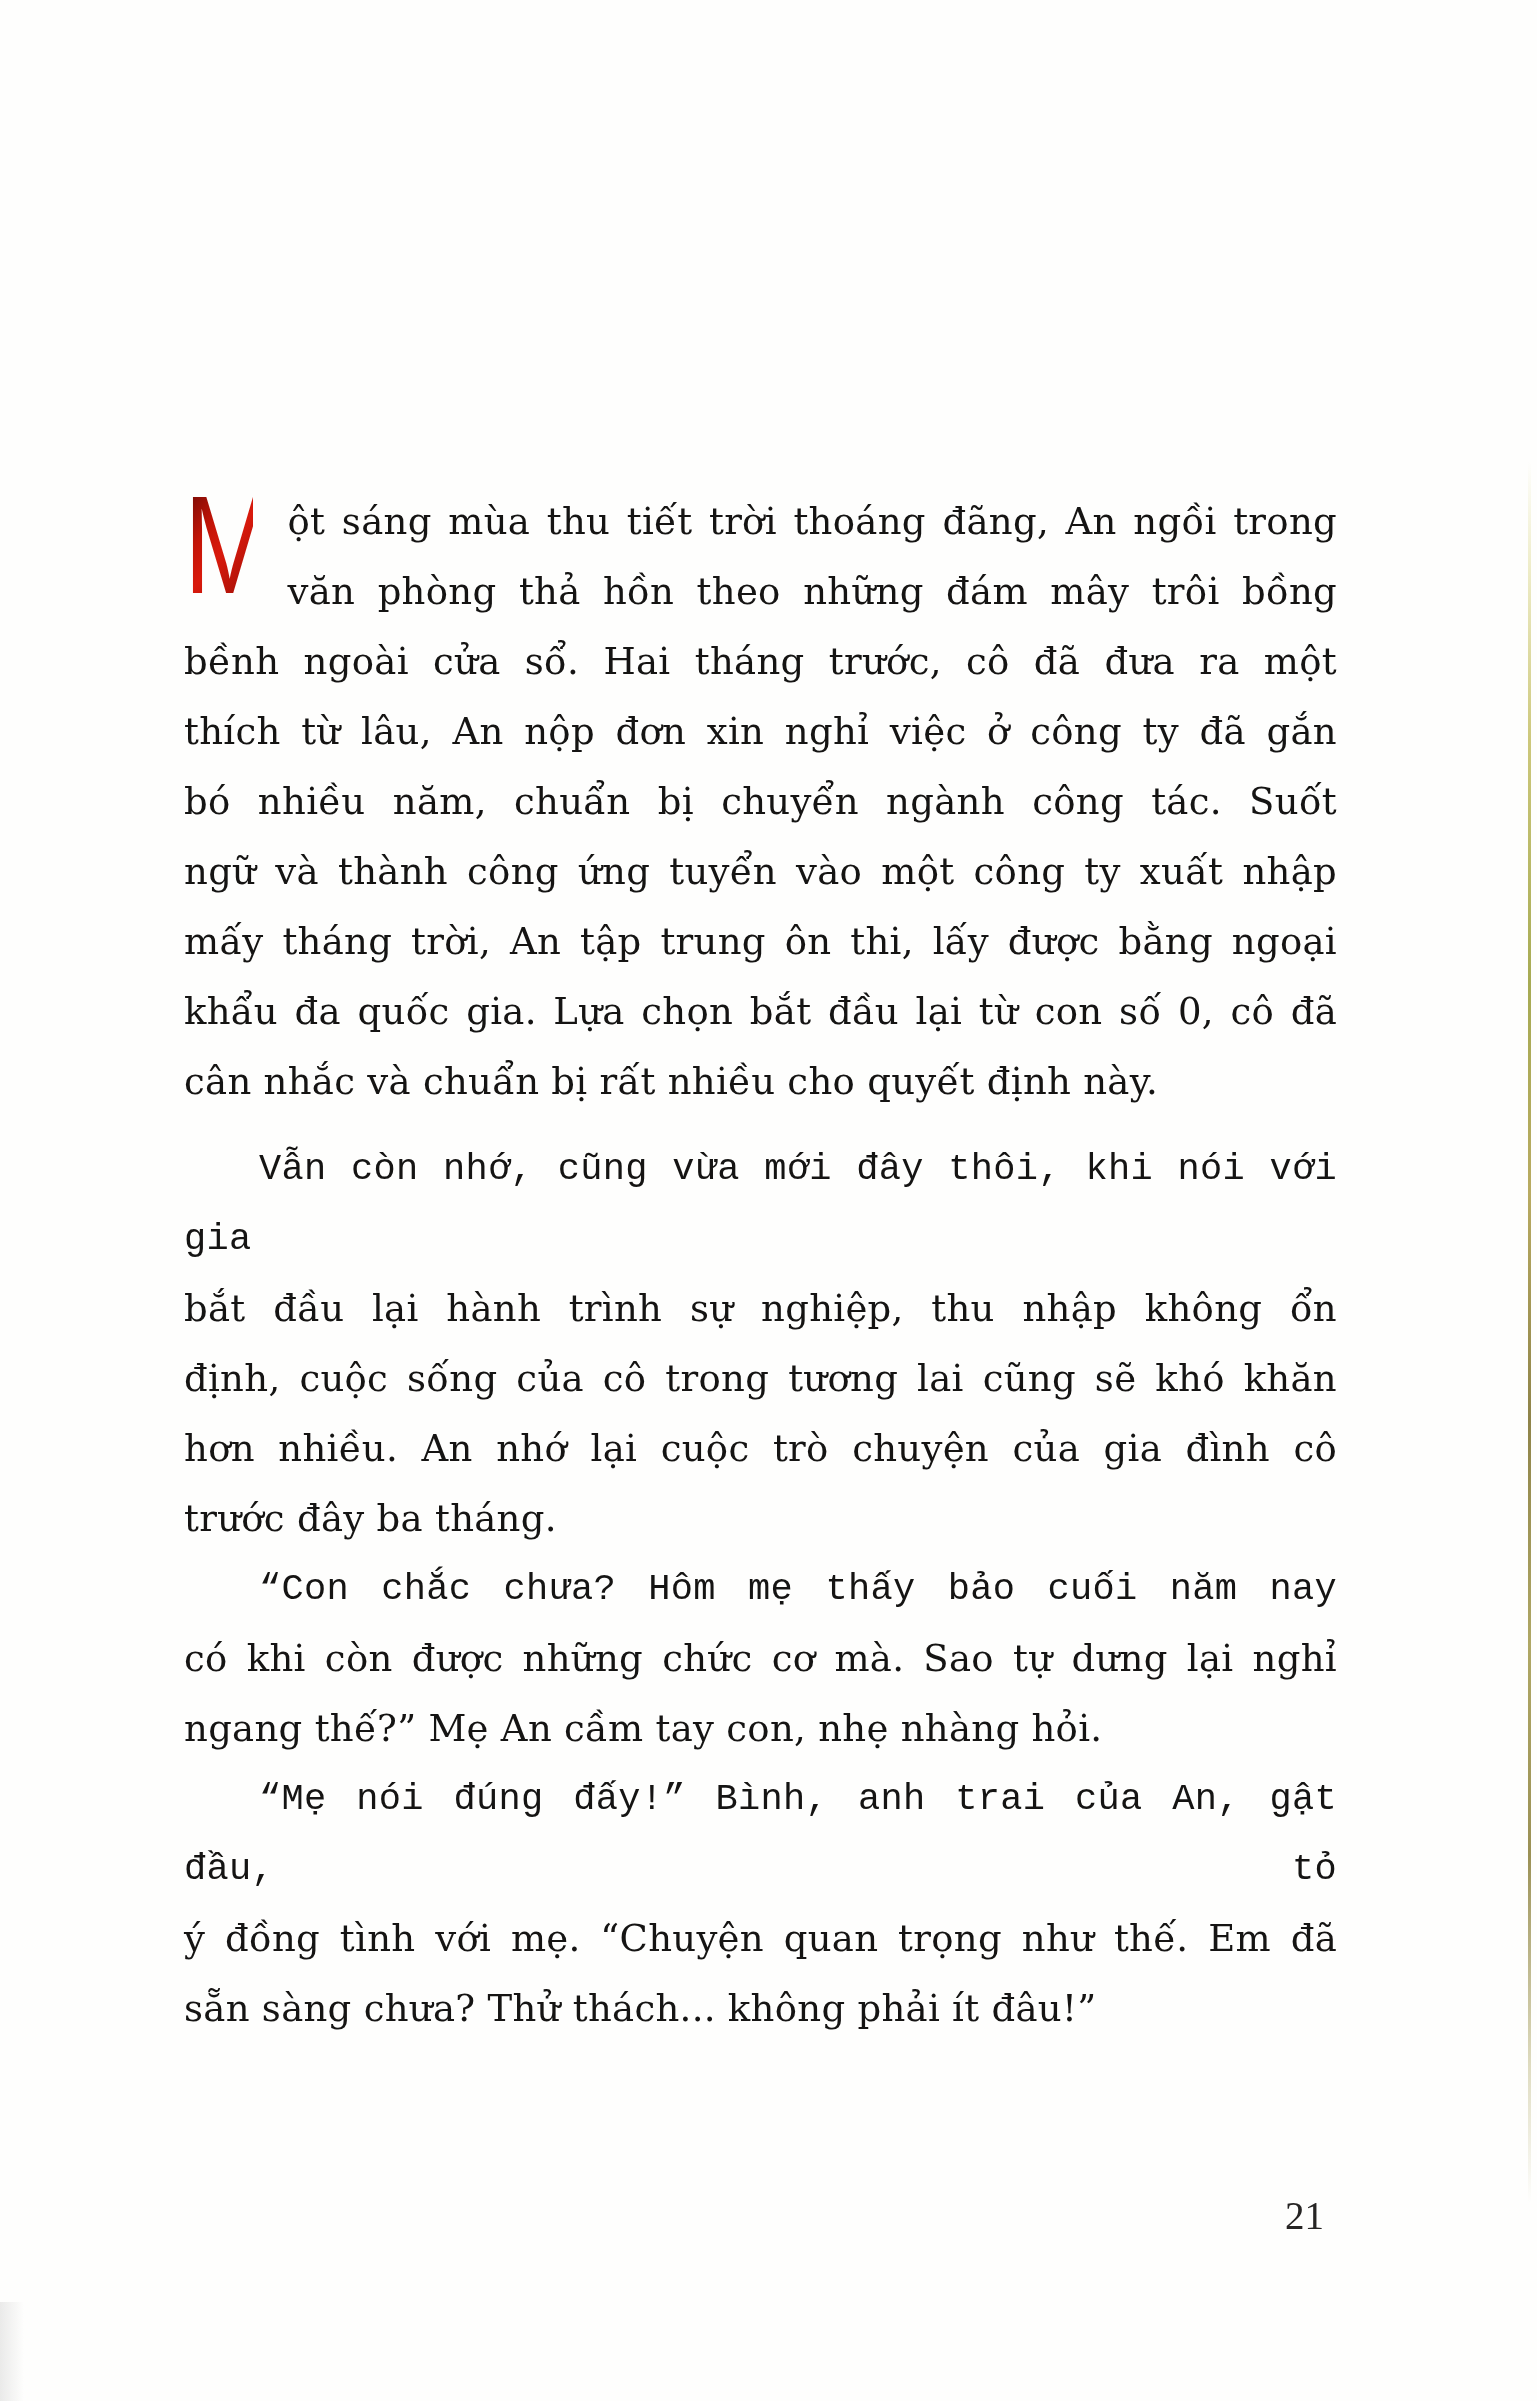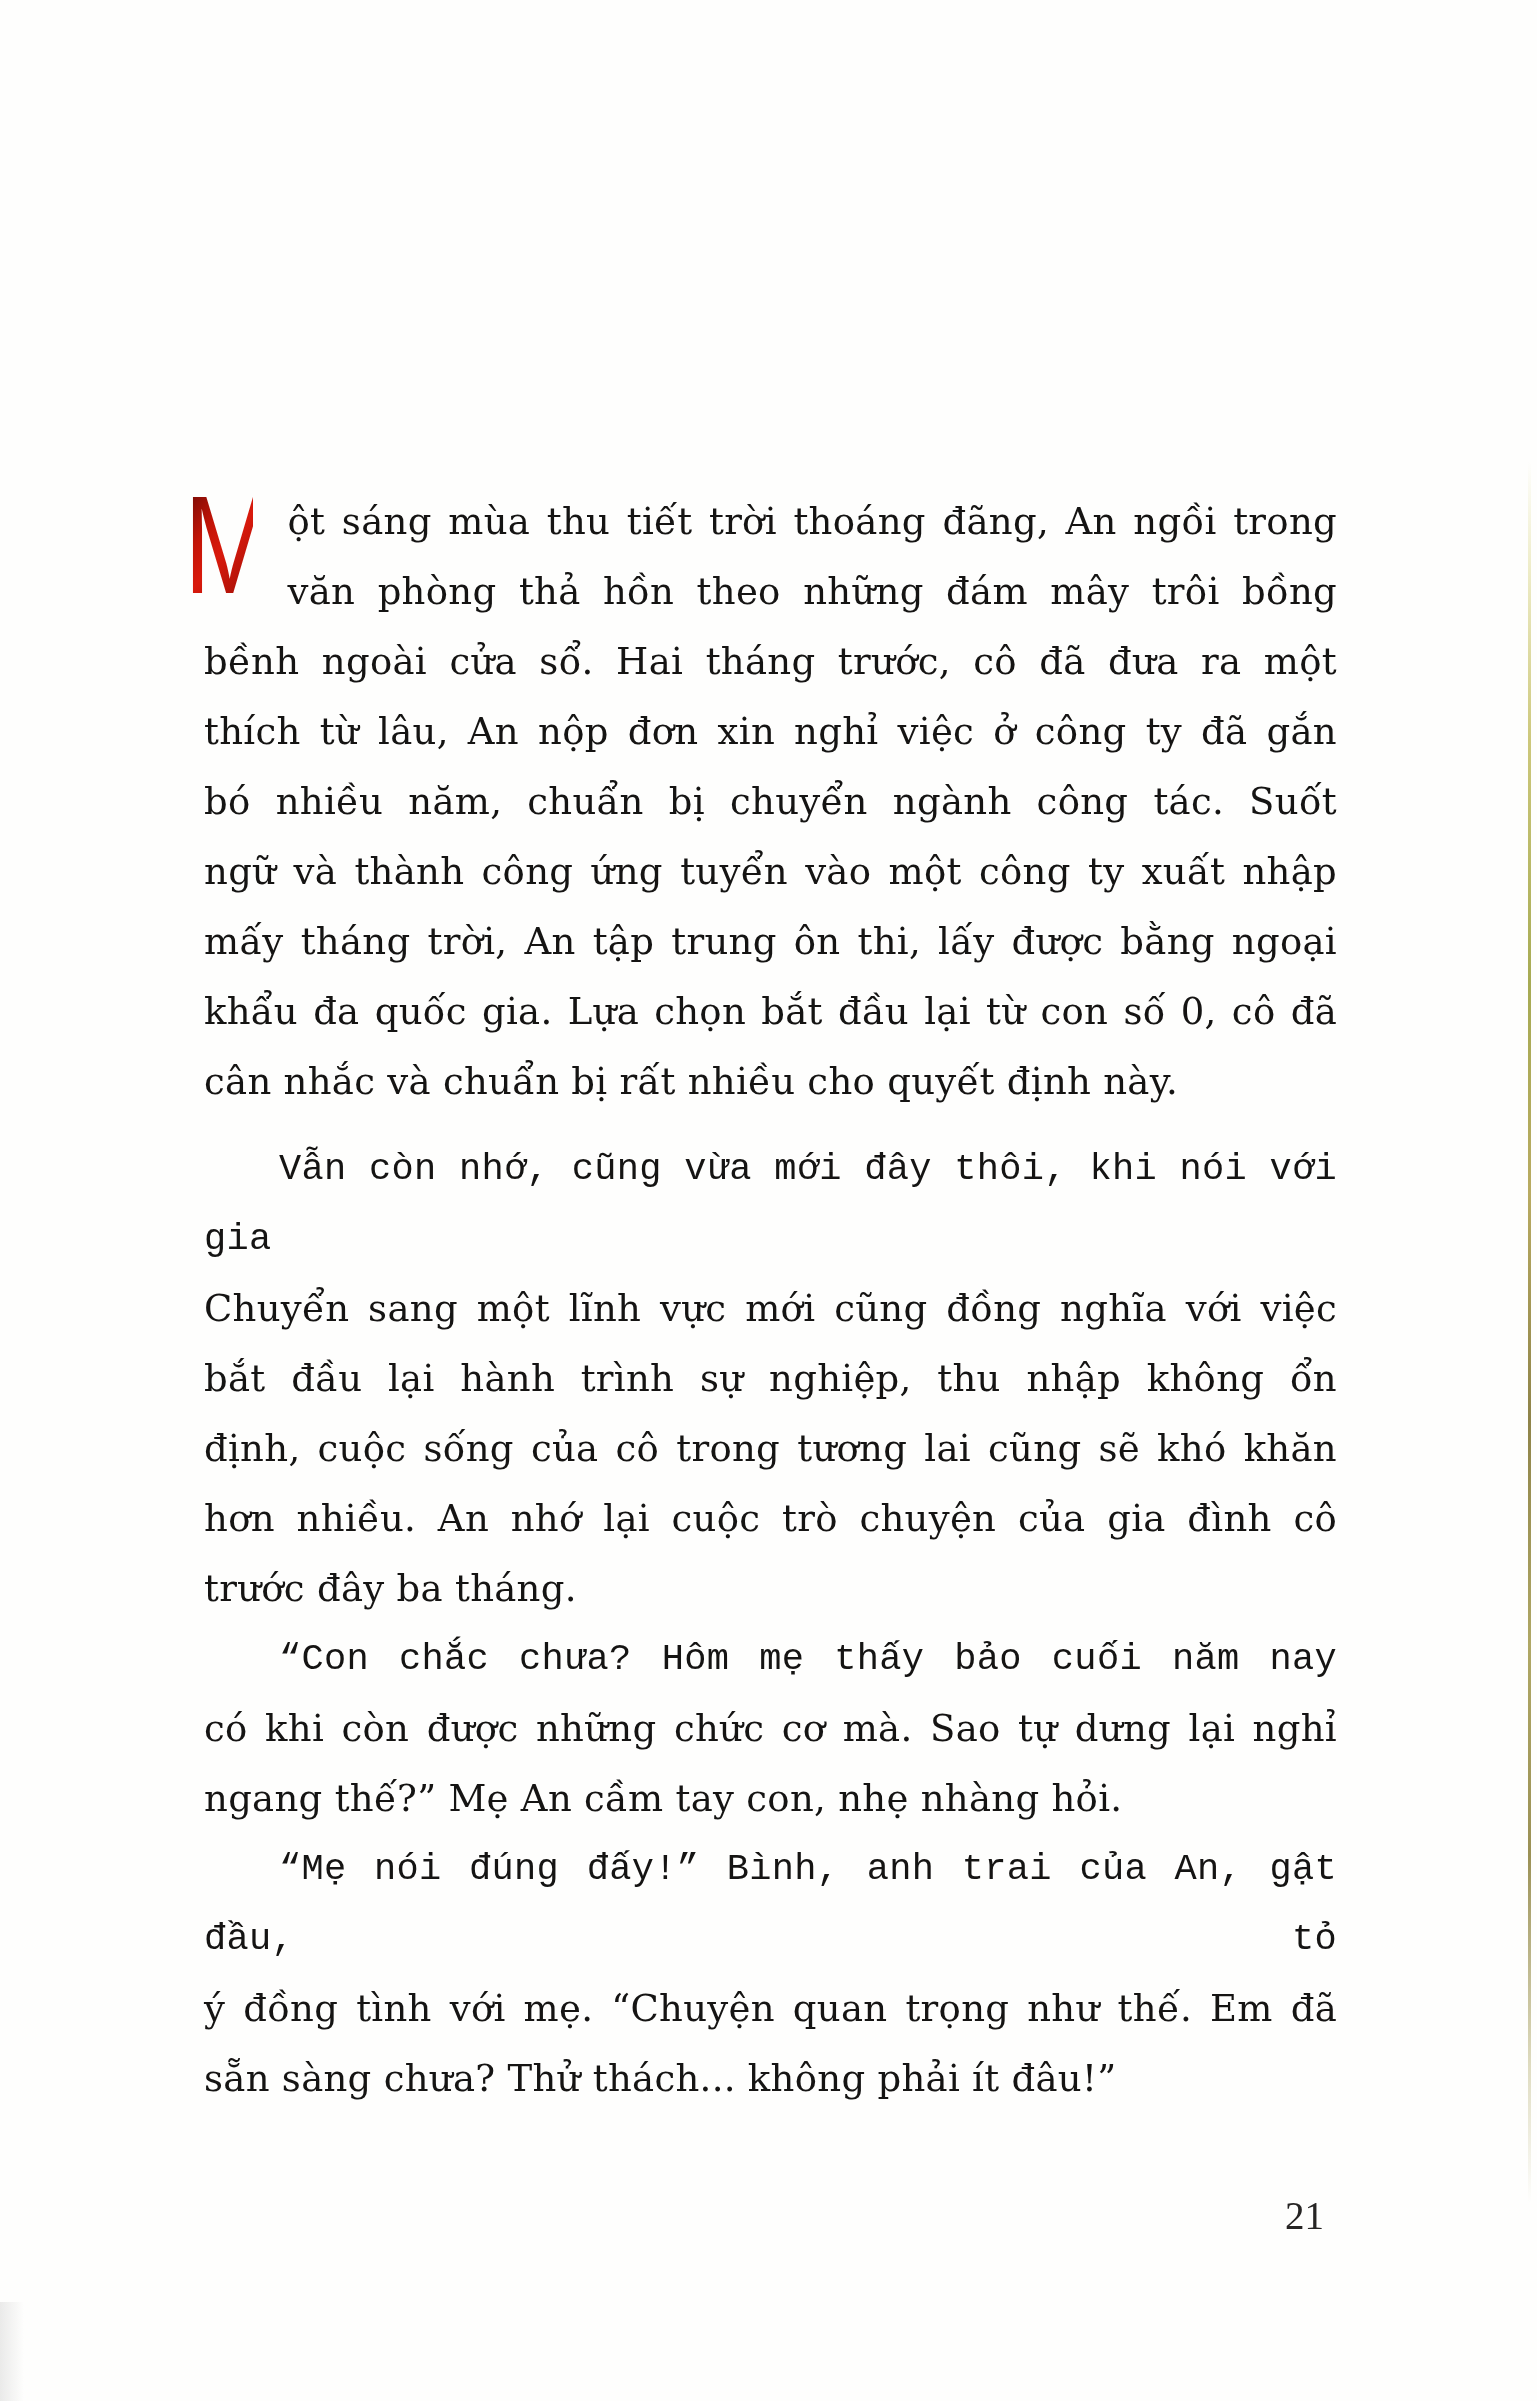--- a/index.html
+++ b/index.html
@@ -27,21 +27,20 @@
     line-height: 70px;
     color: #151413;
     letter-spacing: 0.3px;
   }
   .para { margin: 0; }
   .para.p2 { margin-top: 17px; }
   .line {
     text-align: justify;
     text-align-last: justify;
     min-height: 70px;
-    margin-left: 20px;
   }
   .line.last {
     text-align: left;
     text-align-last: left;
   }
   .line.indent { text-indent: 75px; font-family: Liberation Mono, monospace; }
   
   .drop-cap {
     float: left;
     display: block;
@@ -123,21 +122,20 @@
         <div class="line">bềnh ngoài cửa sổ. Hai tháng trước, cô đã đưa ra một</div>
         <div class="line">thích từ lâu, An nộp đơn xin nghỉ việc ở công ty đã gắn</div>
         <div class="line">bó nhiều năm, chuẩn bị chuyển ngành công tác. Suốt</div>
         <div class="line">ngữ và thành công ứng tuyển vào một công ty xuất nhập</div>
         <div class="line">mấy tháng trời, An tập trung ôn thi, lấy được bằng ngoại</div>
         <div class="line">khẩu đa quốc gia. Lựa chọn bắt đầu lại từ con số 0, cô đã</div>
         <div class="line last">cân nhắc và chuẩn bị rất nhiều cho quyết định này.</div>
       </div>
       <div class="para p2">
         <div class="line indent">Vẫn còn nhớ, cũng vừa mới đây thôi, khi nói với gia</div>
-        <div class="line">Chuyển sang một lĩnh vực mới cũng đồng nghĩa với việc</div>
         <div class="line">bắt đầu lại hành trình sự nghiệp, thu nhập không ổn</div>
         <div class="line">định, cuộc sống của cô trong tương lai cũng sẽ khó khăn</div>
         <div class="line">hơn nhiều. An nhớ lại cuộc trò chuyện của gia đình cô</div>
         <div class="line last">trước đây ba tháng.</div>
       </div>
       <div class="para p3">
         <div class="line indent">“Con chắc chưa? Hôm mẹ thấy bảo cuối năm nay</div>
         <div class="line">có khi còn được những chức cơ mà. Sao tự dưng lại nghỉ</div>
         <div class="line last">ngang thế?” Mẹ An cầm tay con, nhẹ nhàng hỏi.</div>
       </div>

